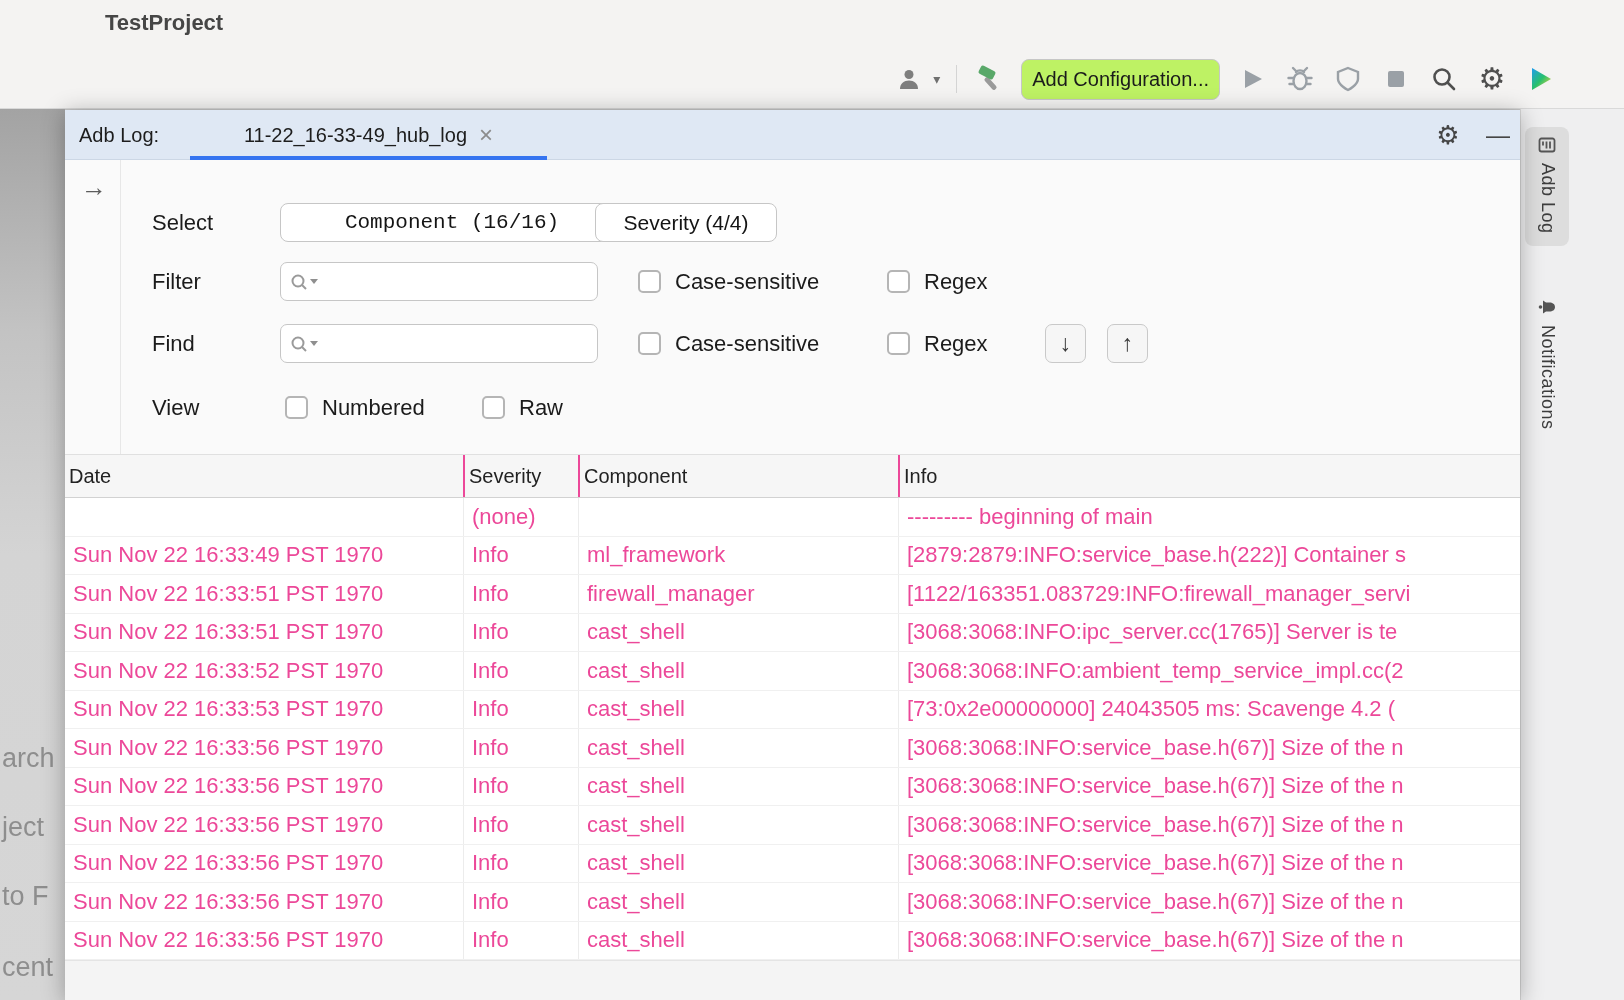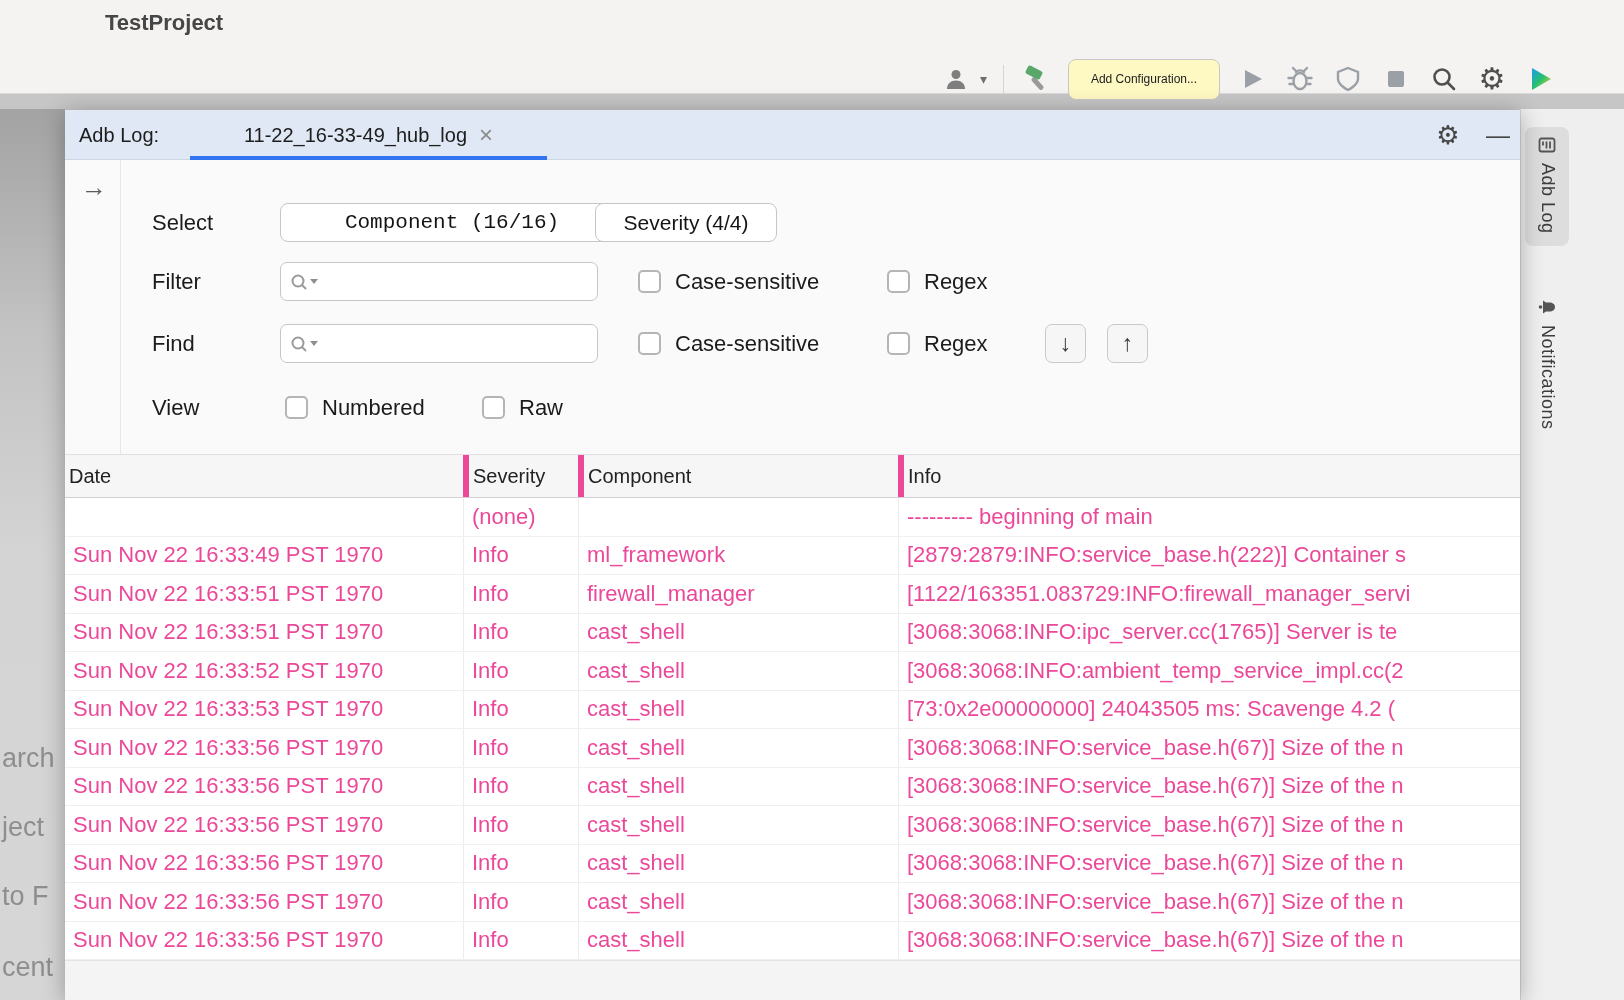--- a/index.html
+++ b/index.html
@@ -1,27 +1,27 @@
 <!DOCTYPE html>
 <html><head>
 <meta charset="utf-8">
 <style>
   * { margin:0; padding:0; box-sizing:border-box; }
   html,body { width:1624px; height:1000px; }
   body { font-family:"Liberation Sans", sans-serif; }
   .screen { position:relative; width:1624px; height:1000px; background:#c6c6c6; overflow:hidden; }
 
   
-  .titlebar { position:absolute; left:0; top:0; width:1624px; height:94px; background:#f4f3f2; border-bottom:1px solid #d9d9d9; }
+  .titlebar { position:absolute; left:0; top:0; width:1624px; height:109px; background:#f4f3f2; border-bottom:1px solid #d9d9d9; }
   .project-title { position:absolute; left:105px; top:10px; font-size:22px; font-weight:700; color:#464646; }
   .toolbar { position:absolute; right:68px; top:56px; height:46px; display:flex; align-items:center; gap:16px; }
   .tbi { width:32px; height:32px; display:flex; align-items:center; justify-content:center; }
   .tb-divider { width:1px; height:28px; background:#d4d4d4; }
   .chevron { font-size:14px; color:#6f6f6f; margin-left:-8px; }
-  .add-config-btn { height:41px; padding:0 22px; border:1px solid #c6c6c6; border-radius:8px; background:#fef9c3; font-size:12px; color:#1b1b1b; display:flex; align-items:center; font-family:"Liberation Sans", sans-serif; }
+  .add-config-btn { height:41px; padding:0 10px; border:1px solid #c6c6c6; border-radius:8px; background:#bef264; font-size:20px; color:#1b1b1b; display:flex; align-items:center; font-family:"Liberation Sans", sans-serif; }
   .gear-glyph { font-size:30px; color:#4f4f4f; line-height:1; }
 
   
   .bg-left { position:absolute; left:0; top:109px; width:65px; height:891px; overflow:hidden;
              background:linear-gradient(180deg,#a3a3a3 0%, #c3c3c3 25%, #d4d4d4 50%, #d6d6d6 100%); }
   .ghost { position:absolute; left:2px; color:#8e8e8e; font-size:27px; font-weight:500; white-space:nowrap; }
 
   
   .stripe { position:absolute; left:1520px; top:109px; width:104px; height:891px; background:#efeff0; border-left:1px solid #d6d6d6; }
   .stripe-btn { position:absolute; left:4px; width:44px; display:flex; flex-direction:column; align-items:center; padding:8px 4px 12px 4px; border-radius:8px; }
@@ -49,21 +49,21 @@
   .sel-btn { position:absolute; height:39px; border:1px solid #c6c6c6; border-radius:8px; background:#ffffff; font-size:21px; color:#141414; display:flex; align-items:center; justify-content:center; font-family:"Liberation Sans", sans-serif; }
   .search-box { position:absolute; width:318px; height:39px; border:1px solid #c6c6c6; border-radius:7px; background:#ffffff; display:flex; align-items:center; padding-left:8px; }
   .search-box input { border:none; outline:none; flex:1; height:100%; font-size:20px; font-family:"Liberation Sans", sans-serif; background:transparent; color:#1b1b1b; }
   .cb-group { position:absolute; display:flex; align-items:center; gap:14px; height:39px; font-size:22px; color:#1b1b1b; }
   .checkbox { width:23px; height:23px; border:2px solid #b5b5b5; border-radius:5px; background:#ffffff; flex:0 0 auto; }
   .nav-btn { position:absolute; width:41px; height:39px; border:1px solid #c9c9c9; border-radius:7px; background:#f6f6f6; display:flex; align-items:center; justify-content:center; font-size:23px; color:#3a3a3a; }
 
   
   .tbl-header { position:absolute; left:0; top:345px; width:100%; height:43px; background:#f6f6f6; border-bottom:1px solid #d2d2d2; display:flex; font-size:20px; color:#222222; }
   .hcol { display:flex; align-items:center; padding-left:4px; }
-  .hcol + .hcol { border-left:6px solid #ec4899; }
+  .hcol + .hcol { border-left:2px solid #ec4899; }
   .c-date { width:398px; flex:0 0 auto; }
   .c-sev  { width:115px; flex:0 0 auto; }
   .c-comp { width:320px; flex:0 0 auto; }
   .c-text { flex:1; min-width:0; }
   .tbl-body { position:absolute; left:0; top:388px; width:100%; height:462px; background:#ffffff; overflow:hidden; }
   .trow { display:flex; height:38.5px; border-bottom:1px solid #f0f0f0; font-size:22px; color:#ec4899; }
   .cell { display:flex; align-items:center; padding-left:8px; overflow:hidden; white-space:nowrap; }
   .cell + .cell { border-left:1px solid #ececec; }
   .tw-footer { position:absolute; left:0; bottom:0; width:100%; height:40px; background:#f4f4f4; border-top:1px solid #e4e4e4; }
 </style>

